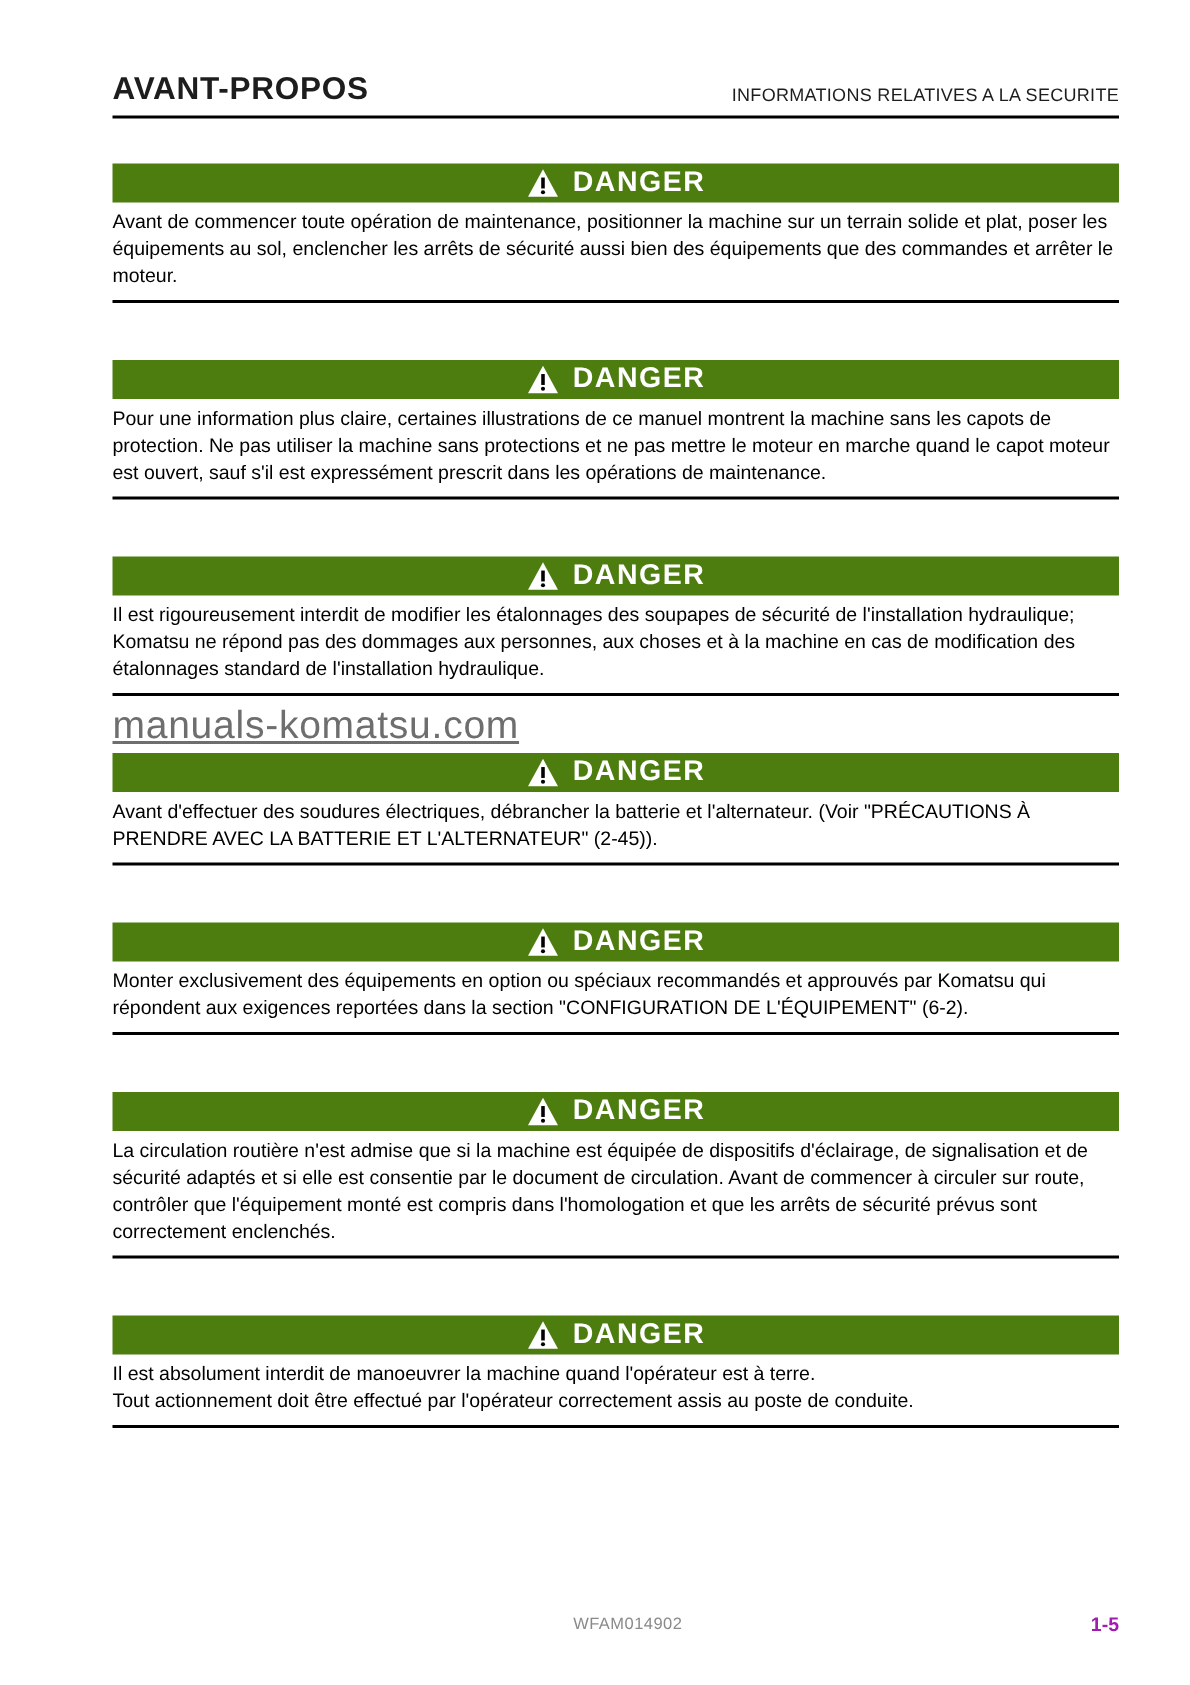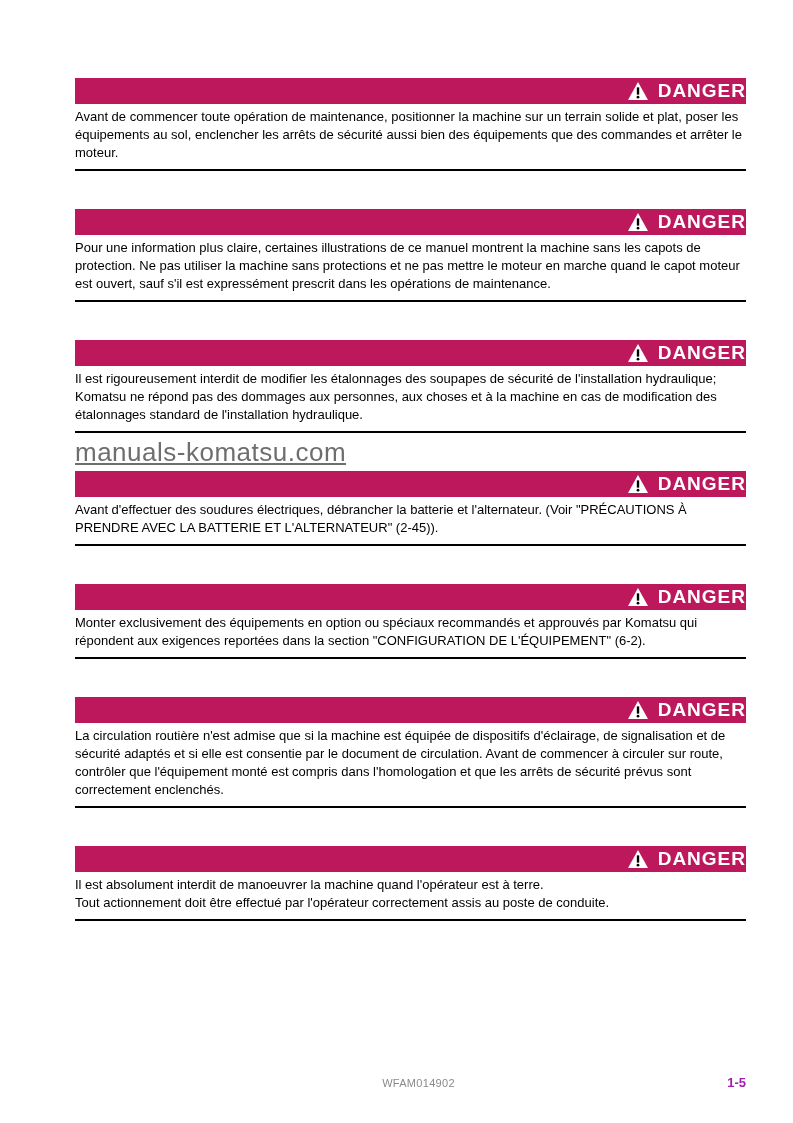--- a/index.html
+++ b/index.html
@@ -31,26 +31,26 @@
   .header-subtitle {
     font-size: 12px;
     color: #1d1d1d;
     padding-bottom: 2px;
     letter-spacing: 0.2px;
   }
   .danger-section { margin-top: 38px; }
   .danger-section.first { margin-top: 30px; }
   .danger-section.after-watermark { margin-top: 4px; }
   .danger-banner {
-    background: #be185d;
+    background: #4d7c0f;
     color: #fff;
     height: 26px;
     display: flex;
     align-items: center;
-    justify-content: flex-end;
+    justify-content: center;
     gap: 9px;
   }
   .danger-label {
     font-size: 19px;
     font-weight: bold;
     letter-spacing: 1px;
   }
   .warning-icon { display: inline-flex; }
   .section-text {
     font-size: 13px;
@@ -91,20 +91,24 @@
     font-size: 13px;
     font-weight: bold;
     color: #a21caf;
   }
 </style>
 </head>
 <body>
 
 <div class="page">
 
+  <div class="header">
+    <span class="header-title">AVANT-PROPOS</span>
+    <span class="header-subtitle">INFORMATIONS RELATIVES A LA SECURITE</span>
+  </div>
 
   <div class="danger-section first">
     <div class="danger-banner">
       <span class="warning-icon">
         <svg viewBox="0 0 24 22" width="22" height="20" aria-hidden="true">
           <polygon points="12,1 23,21 1,21" fill="#ffffff"></polygon>
           <rect x="10.7" y="7" width="2.6" height="8" fill="#000000"></rect>
           <circle cx="12" cy="17.8" r="1.5" fill="#000000"></circle>
         </svg>
       </span>

